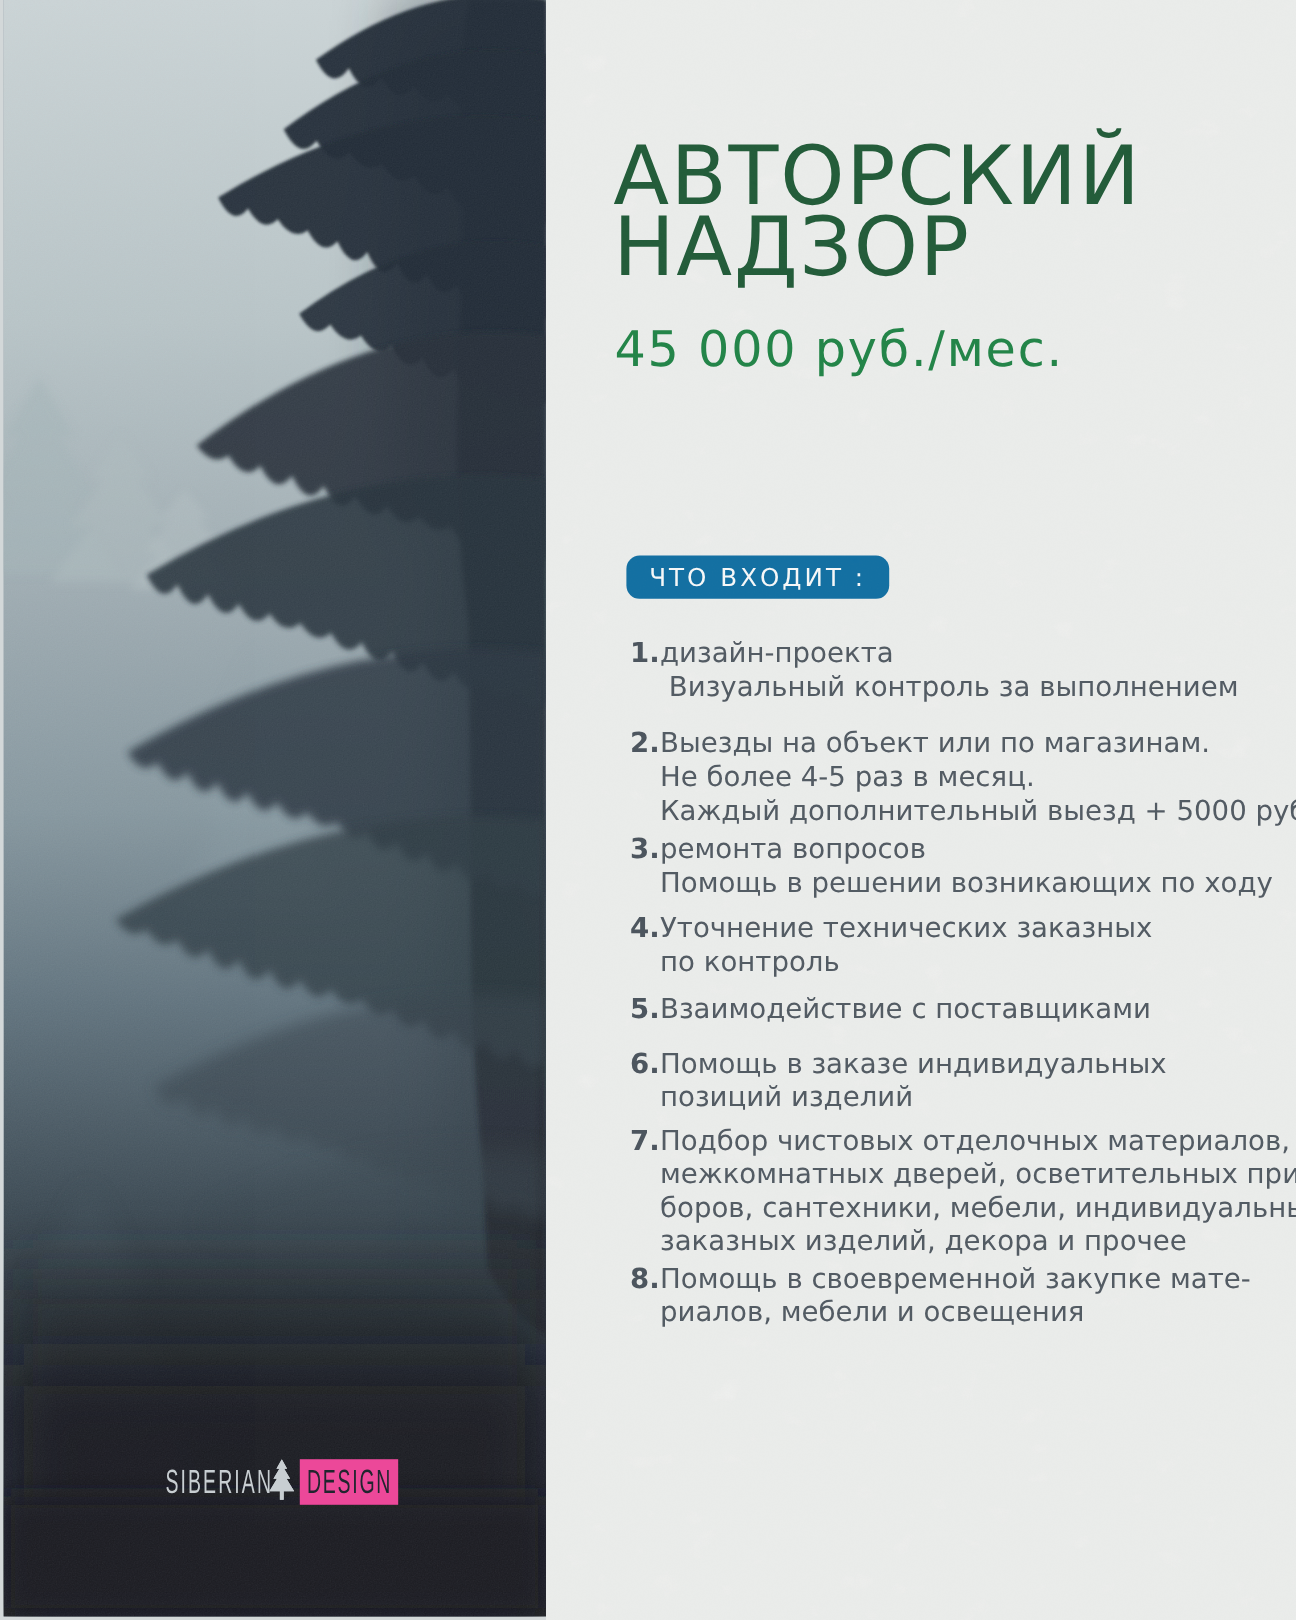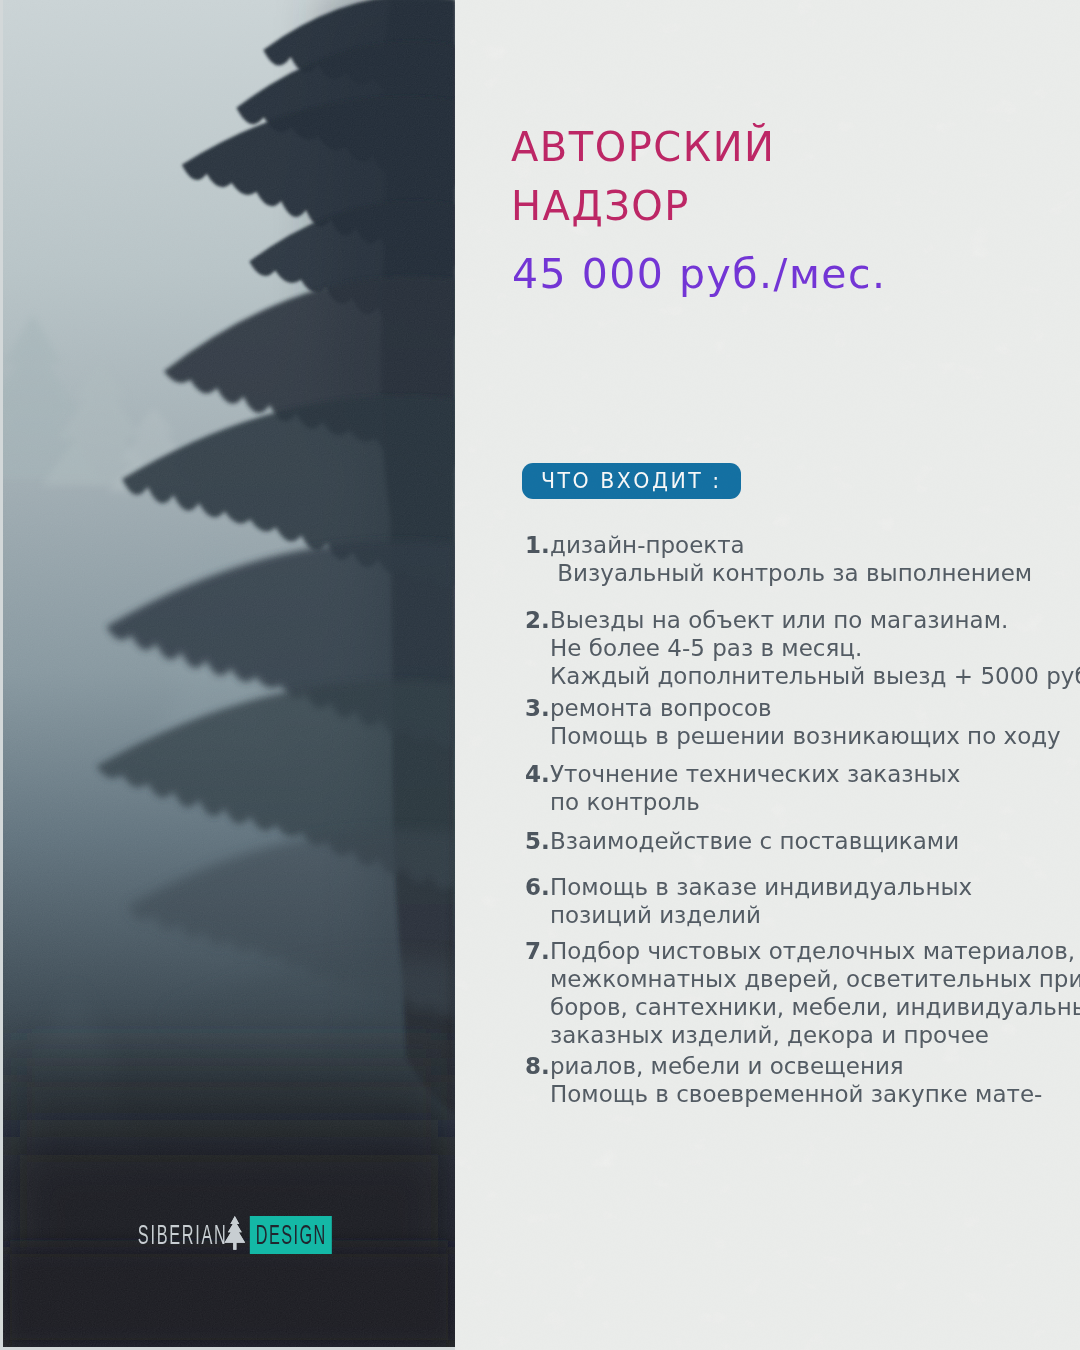--- a/index.html
+++ b/index.html
@@ -11,31 +11,31 @@
   .photo svg{position:absolute;left:0;top:0;width:100%;height:100%;display:block;}
   
   .logo{position:absolute;left:50%;top:1216px;transform:translateX(-47%);
         display:flex;align-items:center;gap:13px;z-index:5;}
   .logo .tree{flex:none;display:block;}
   .word{display:inline-block;overflow:visible;white-space:nowrap;
         font-family:"Liberation Sans",sans-serif;color:#c8ced2;}
   .word-inner{display:inline-block;transform:scaleX(.58);transform-origin:0 50%;
               font-size:28px;letter-spacing:3px;font-weight:400;white-space:nowrap;}
   .sib{width:99px;height:32px;line-height:32px;}
-  .design-box{width:82px;height:38px;line-height:38px;background:#14b8a6;color:#20252e;
+  .design-box{width:82px;height:38px;line-height:38px;background:#ec4899;color:#20252e;
               padding-left:6px;box-sizing:border-box;}
   .design-box .word-inner{letter-spacing:2.5px;color:#20252e;}
   
   .paper{position:absolute;left:455px;top:0;width:625px;height:1350px;background:#f1f2f0;}
   .paper .tex{position:absolute;left:0;top:0;width:100%;height:100%;pointer-events:none;}
-  .title{position:absolute;left:56px;top:118px;margin:0;font-size:40px;line-height:59px;
-         font-weight:500;letter-spacing:1.5px;color:#be185d;}
+  .title{position:absolute;left:56px;top:118px;margin:0;font-size:68px;line-height:59px;
+         font-weight:500;letter-spacing:1.5px;color:#14532d;}
   .title span{display:block;}
-  .price{position:absolute;left:57px;top:250px;font-size:41px;line-height:48px;
-         letter-spacing:1.5px;color:#6d28d9;font-weight:400;}
+  .price{position:absolute;left:57px;top:267px;font-size:41px;line-height:48px;
+         letter-spacing:1.5px;color:#15803d;font-weight:400;}
   .badge{position:absolute;left:67px;top:463px;height:36px;display:inline-flex;
          align-items:center;padding:0 19px;background:#0369a1;border-radius:11px;
          color:#ffffff;font-size:20.5px;letter-spacing:2.5px;font-weight:400;}
   .items{position:absolute;left:70px;top:0;width:540px;}
   .item{position:absolute;display:flex;color:#49525b;font-size:23px;line-height:28px;}
   .num{flex:none;width:25px;font-weight:700;color:#424c55;}
   .ln{display:block;white-space:nowrap;}
 </style>
 </head>
 <body>
@@ -188,22 +188,22 @@
           <span class="ln">Подбор чистовых отделочных материалов,</span>
           <span class="ln">межкомнатных дверей, осветительных при-</span>
           <span class="ln">боров, сантехники, мебели, индивидуальных</span>
           <span class="ln">заказных изделий, декора и прочее</span>
         </span>
       </div>
 
       <div class="item" style="top:1052px">
         <span class="num">8.</span>
         <span class="itext">
+          <span class="ln">Помощь в своевременной закупке мате-</span>
           <span class="ln">риалов, мебели и освещения</span>
-          <span class="ln">Помощь в своевременной закупке мате-</span>
         </span>
       </div>
 
     </div>
 
     <svg class="tex" viewBox="0 0 625 1350" preserveAspectRatio="none">
       <defs>
         <filter id="paperm" x="0" y="0" width="100%" height="100%">
           <feTurbulence type="fractalNoise" baseFrequency="0.035 0.05" numOctaves="4" seed="7" stitchTiles="stitch"></feTurbulence>
           <feColorMatrix type="matrix" values="0 0 0 0 0.45  0 0 0 0 0.47  0 0 0 0 0.48  0.9 0.9 0.9 0 0"></feColorMatrix>

